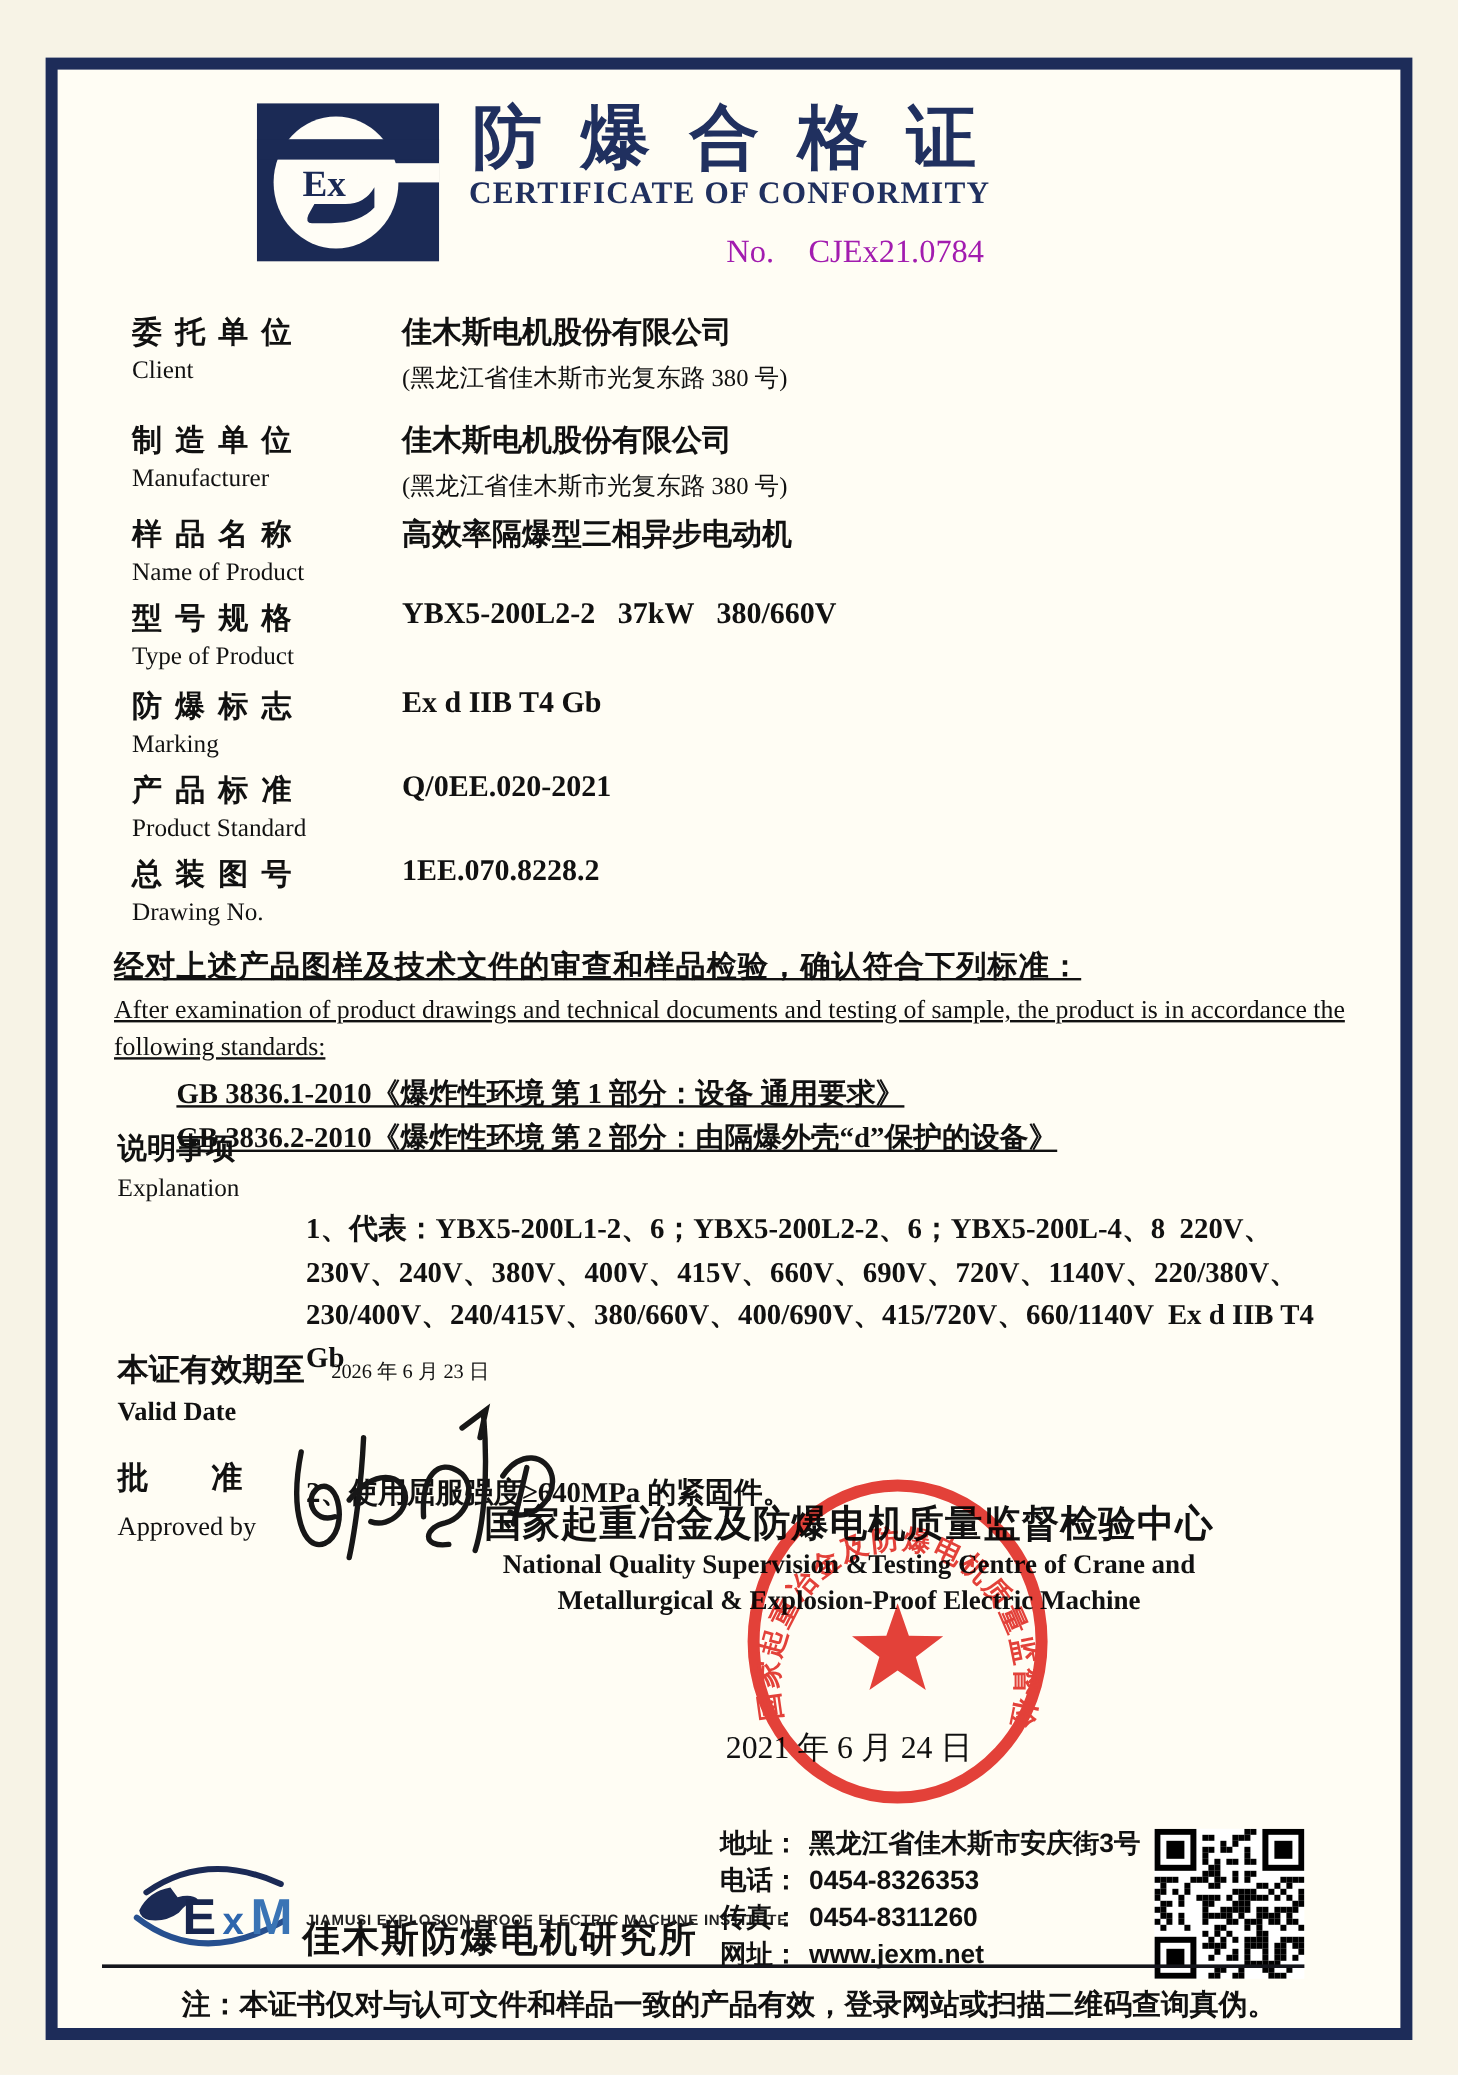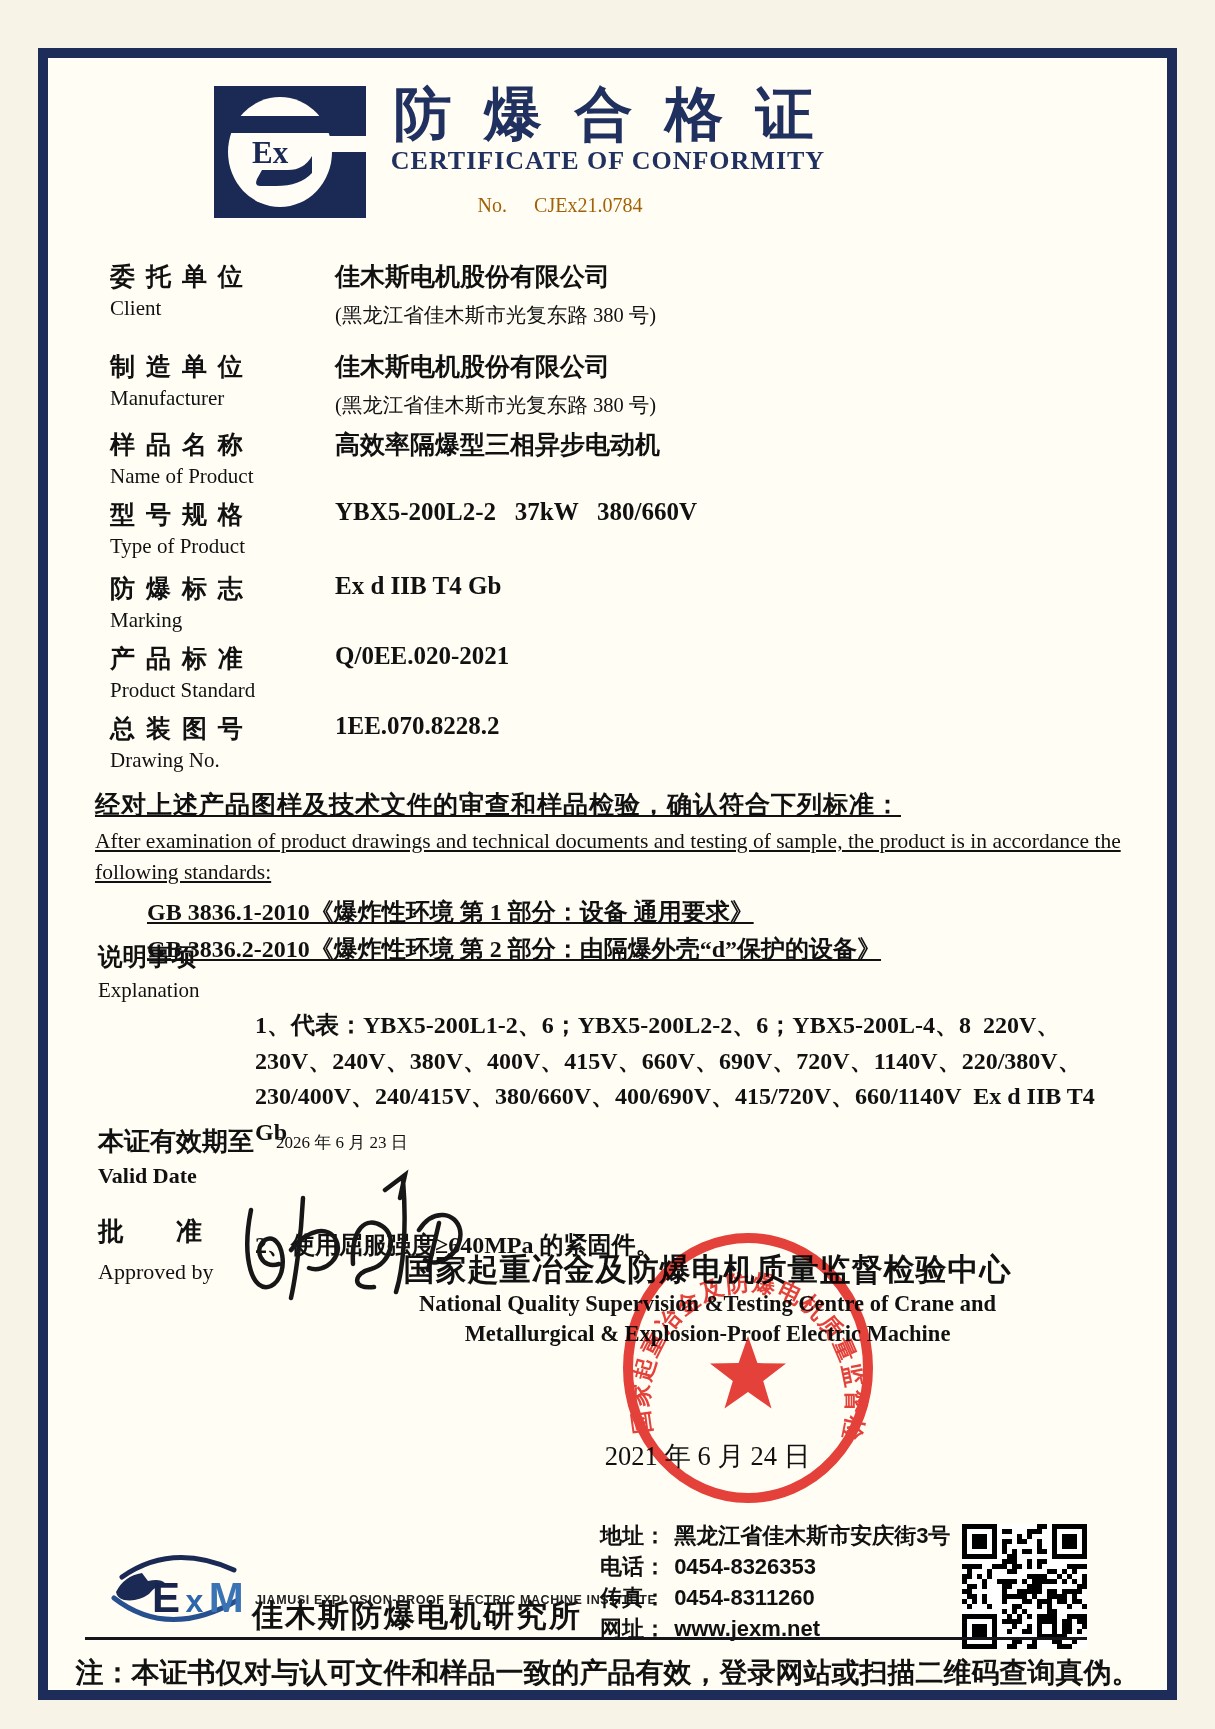--- a/index.html
+++ b/index.html
@@ -8,21 +8,21 @@
         font-family:"Liberation Serif",serif;color:#111;}
   .frame{position:absolute;left:38px;top:48px;width:1139px;height:1652px;
          border:10px solid #1d2c59;background:#fffdf4;box-sizing:border-box;}
   .abs{position:absolute;}
 
   
   .title-cn{left:378px;top:76px;width:460px;text-align:center;font-size:58px;font-weight:bold;
             color:#20305f;letter-spacing:9px;white-space:nowrap;}
   .title-en{left:368px;top:146px;width:480px;text-align:center;font-size:26px;font-weight:bold;
             color:#20305f;letter-spacing:1px;white-space:nowrap;}
-  .cert-no{left:300px;top:194px;width:520px;text-align:center;font-size:20px;color:#a16207;}
+  .cert-no{left:300px;top:194px;width:520px;text-align:right;font-size:27px;color:#a21caf;}
   .cert-no .num{margin-left:22px;}
 
   
   .field{left:0;top:0;width:1215px;height:0;}
   .f-label{position:absolute;left:110px;width:230px;}
   .f-label .cn{font-family:"Liberation Sans",sans-serif;font-weight:bold;font-size:25px;
                letter-spacing:2px;white-space:nowrap;}
   .f-label .en{font-size:21px;margin-top:3px;}
   .f-value{position:absolute;left:335px;width:720px;}
   .f-value .v{font-weight:bold;font-size:25px;white-space:pre-wrap;}
@@ -65,21 +65,21 @@
   .inst-cn{left:252px;top:1551px;font-family:"Liberation Sans",sans-serif;font-weight:bold;
            font-size:31px;letter-spacing:2px;white-space:nowrap;margin-top:44px;}
   .inst-en{left:255px;top:1593px;font-family:"Liberation Sans",sans-serif;font-weight:bold;
            font-size:12.5px;letter-spacing:.6px;color:#222;white-space:nowrap;}
   .contact{left:600px;top:1520px;font-family:"Liberation Sans",sans-serif;font-weight:bold;}
   .c-line{font-size:22px;line-height:31px;white-space:nowrap;}
   .c-line .lab{margin-right:2px;}
   .qr{left:962px;top:1524px;width:125px;height:125px;background:#fff;}
   .divider{left:85px;top:1637px;width:1002px;height:3px;background:#15161c;}
   .footnote{left:48px;top:1654px;width:1119px;text-align:center;
-            font-family:"Liberation Sans",sans-serif;font-weight:bold;font-size:28px;}
+            font-family:"Liberation Sans",sans-serif;font-weight:bold;font-size:24px;}
 </style>
 </head>
 <body>
 
 <div class="page">
   <div class="frame"></div>
 
   <svg class="abs" style="left:214px;top:86px;" width="152" height="132" viewBox="0 0 152 132">
     <rect x="0" y="0" width="152" height="132" fill="#1b2a55"></rect>
     <ellipse cx="66" cy="66" rx="52" ry="55" fill="#fffdf6"></ellipse>

